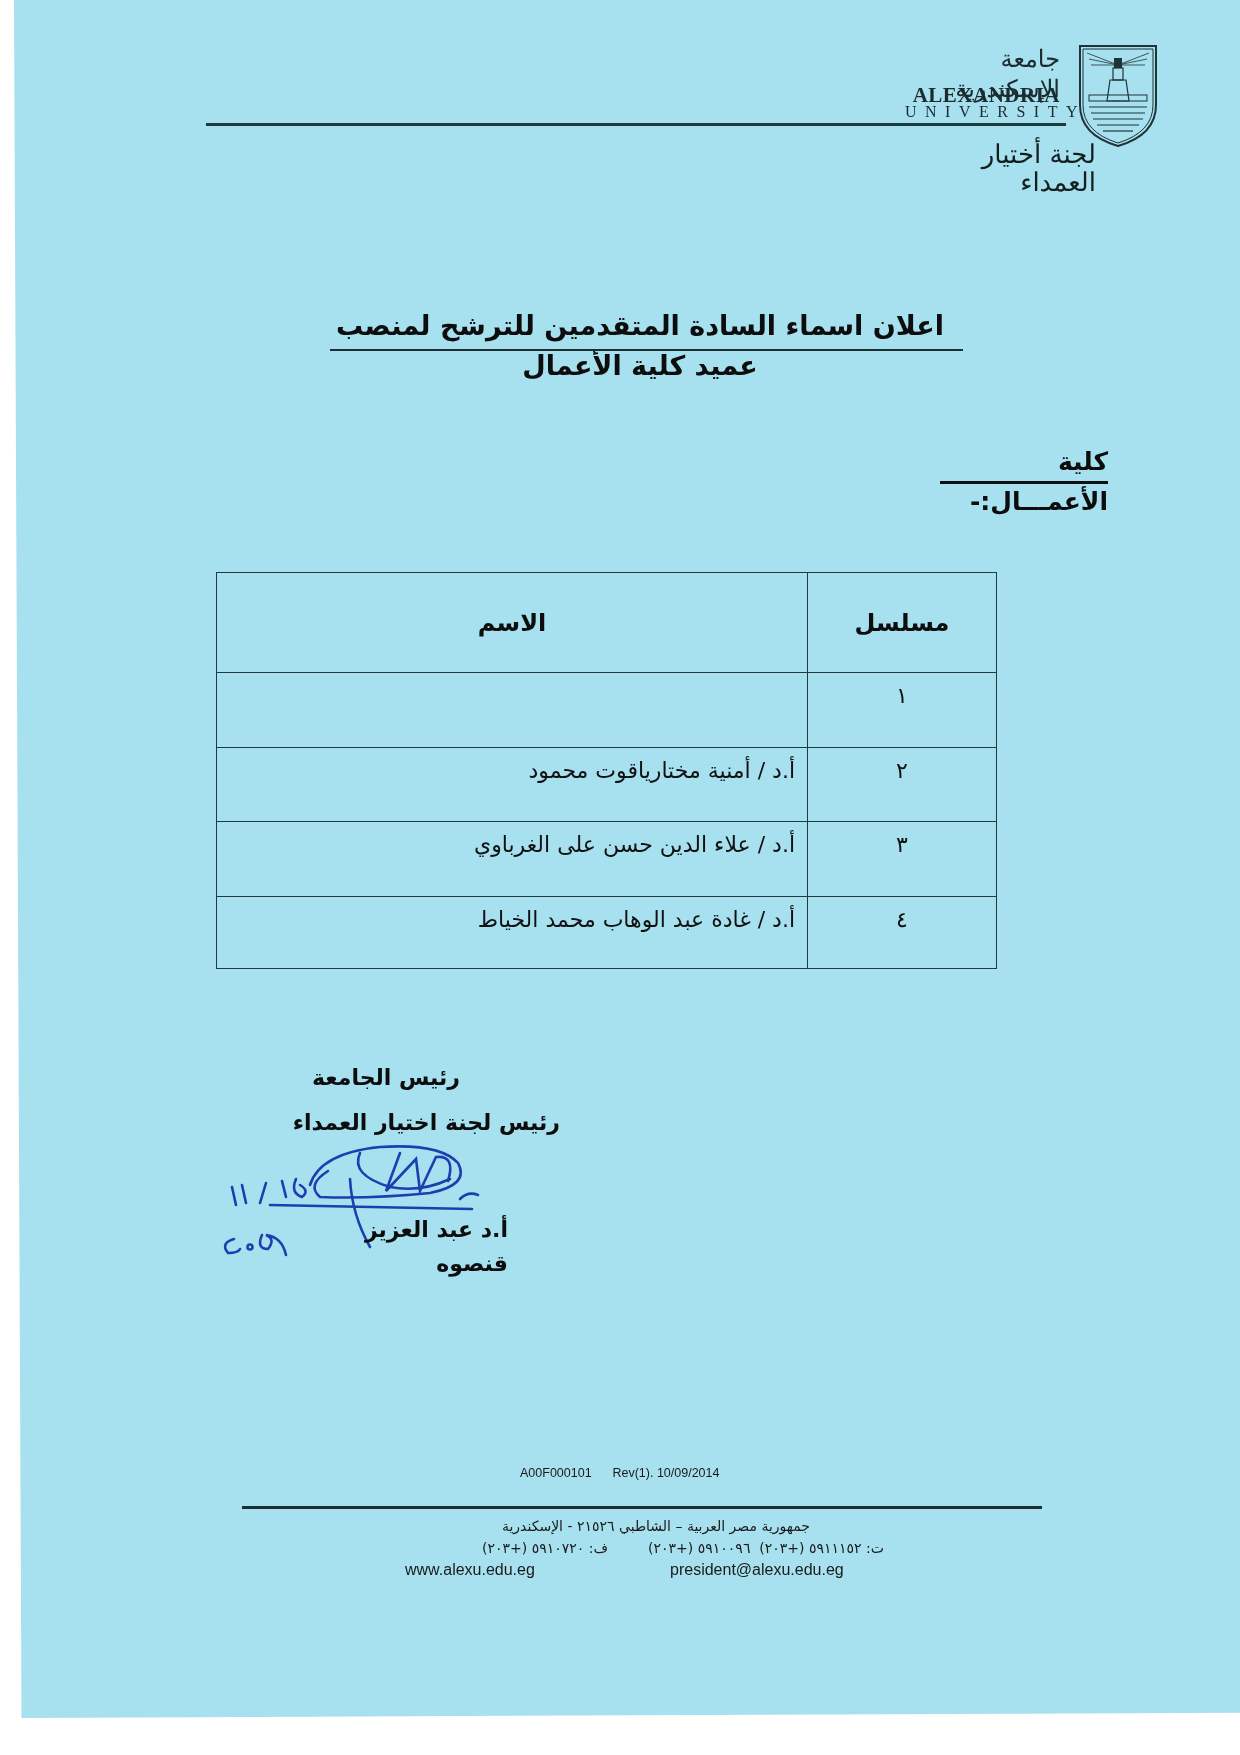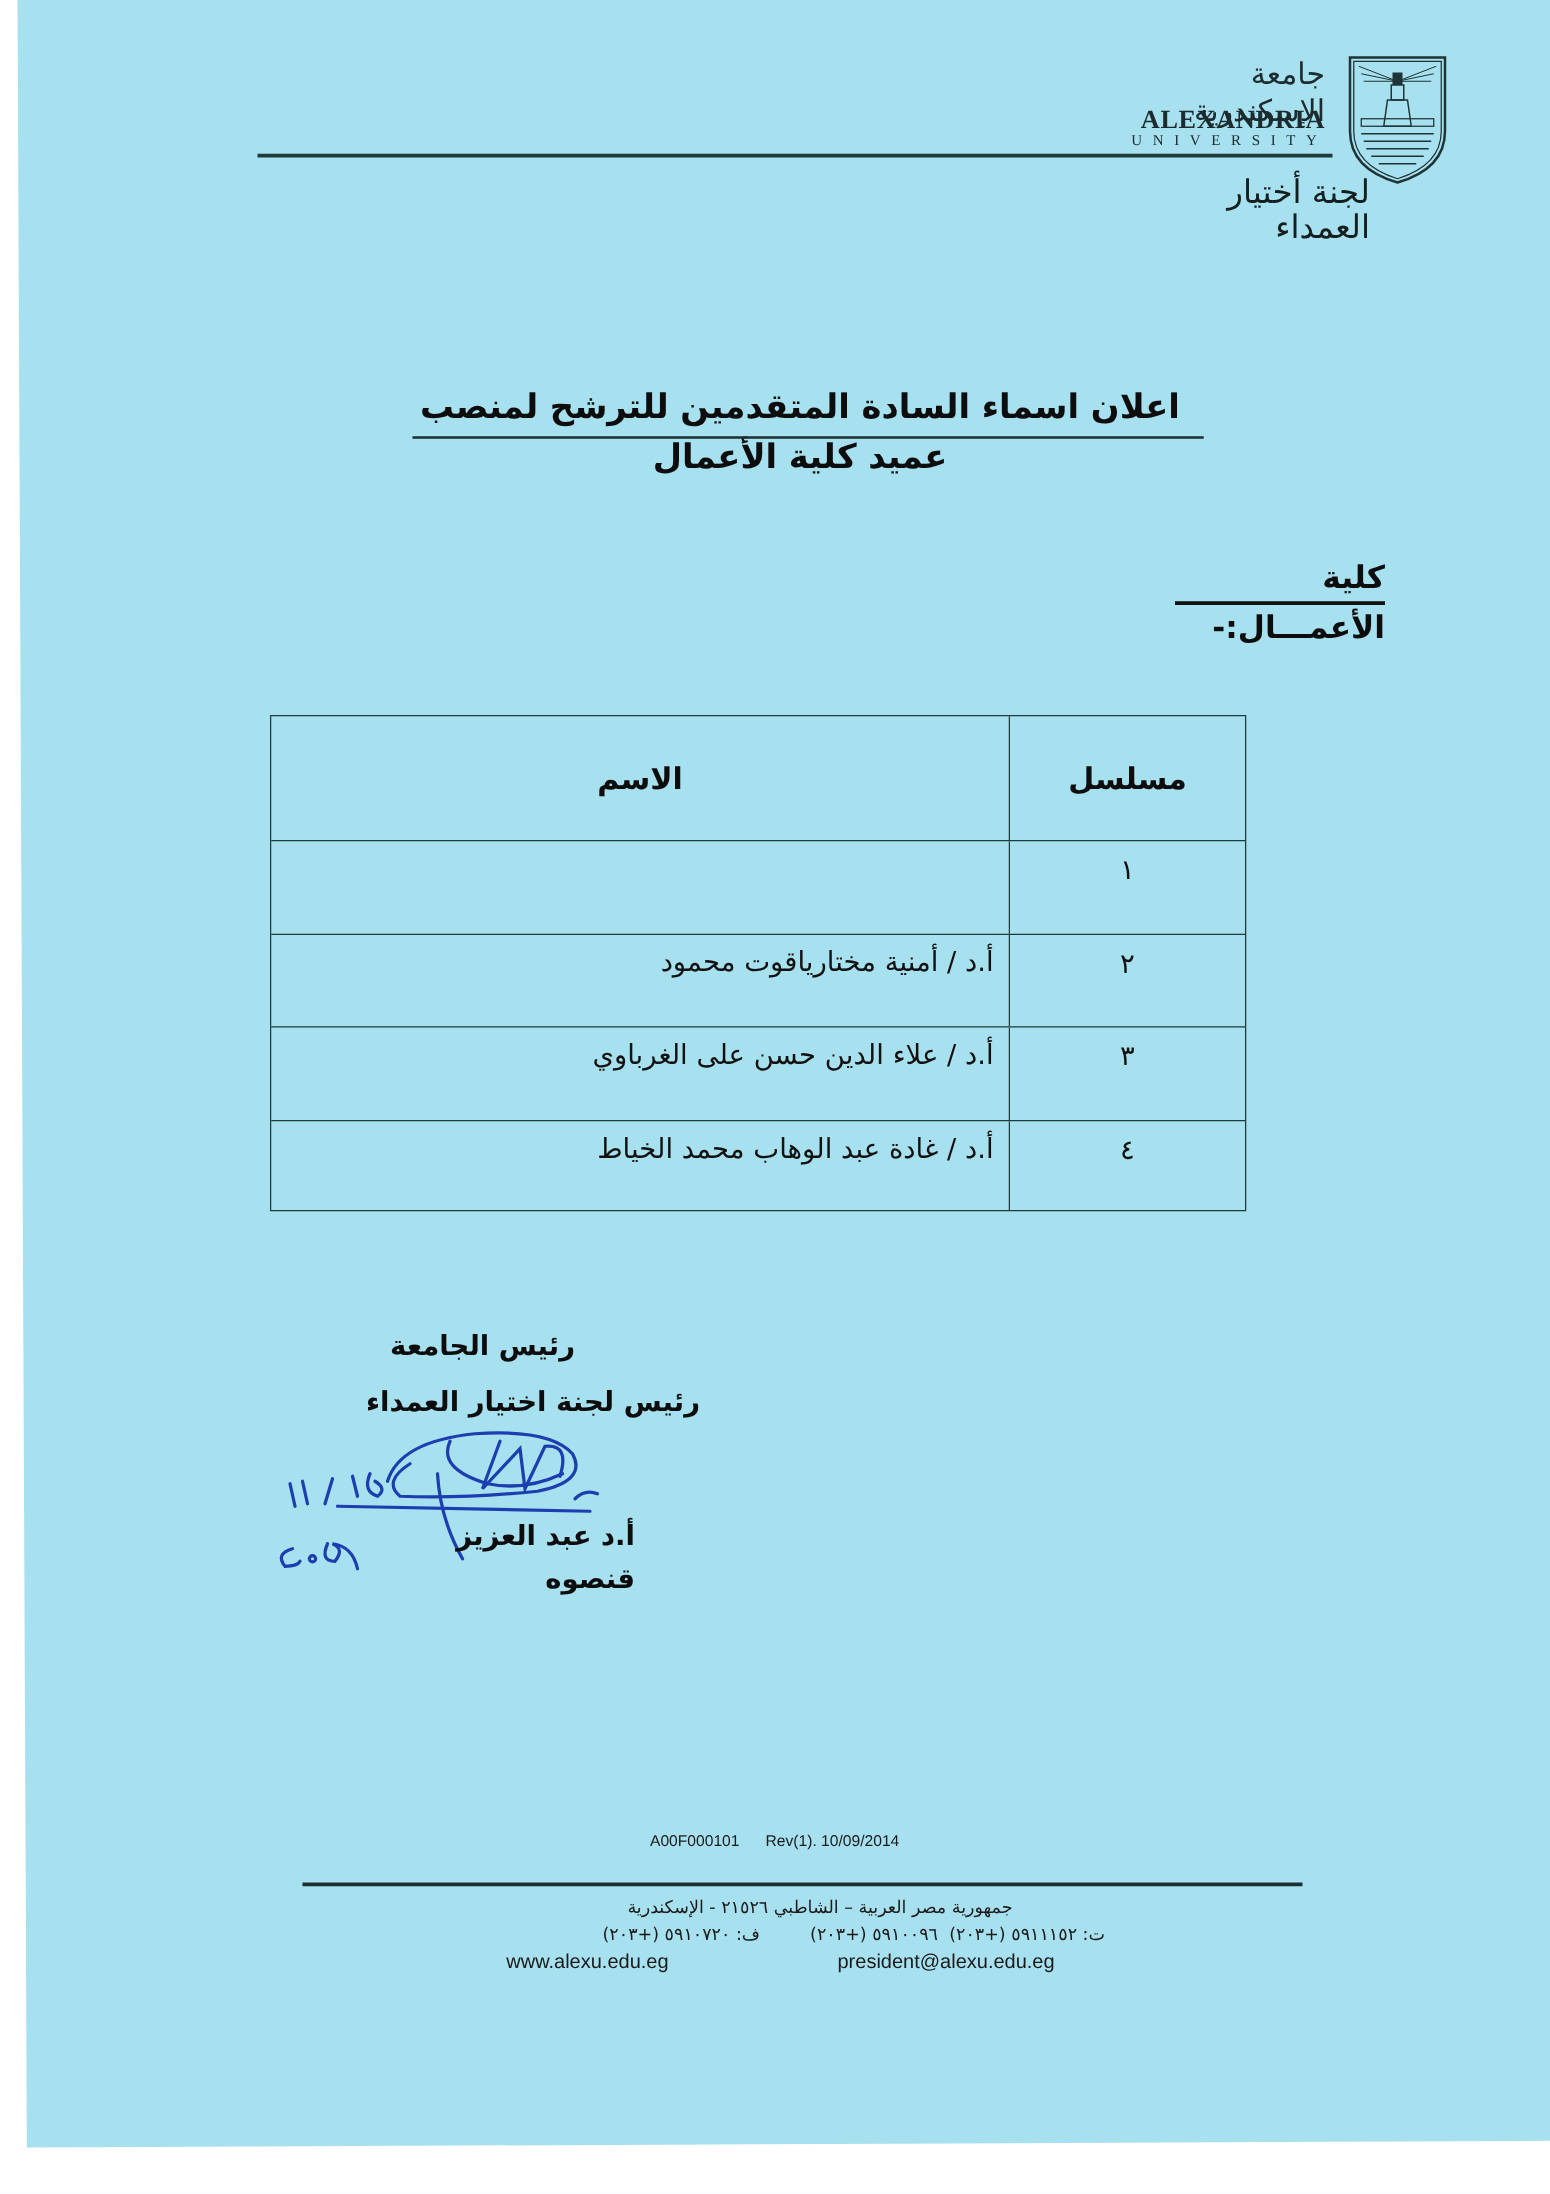--- a/index.html
+++ b/index.html
@@ -51,21 +51,21 @@
       letter-spacing: 0.5px;
       color: #1b2b2e;
       line-height: 22px;
     }
     .uni-en-sub {
       position: absolute;
       left: 905px; top: 105px;
       width: 156px;
       text-align: right;
       font-family: "Liberation Serif", serif;
-      font-size: 12px;
+      font-size: 16px;
       letter-spacing: 8.5px;
       color: #1b2b2e;
       line-height: 14px;
     }
     .header-rule {
       position: absolute;
       left: 206px; top: 123px;
       width: 860px; height: 3px;
       background: #1d3a3c;
     }

